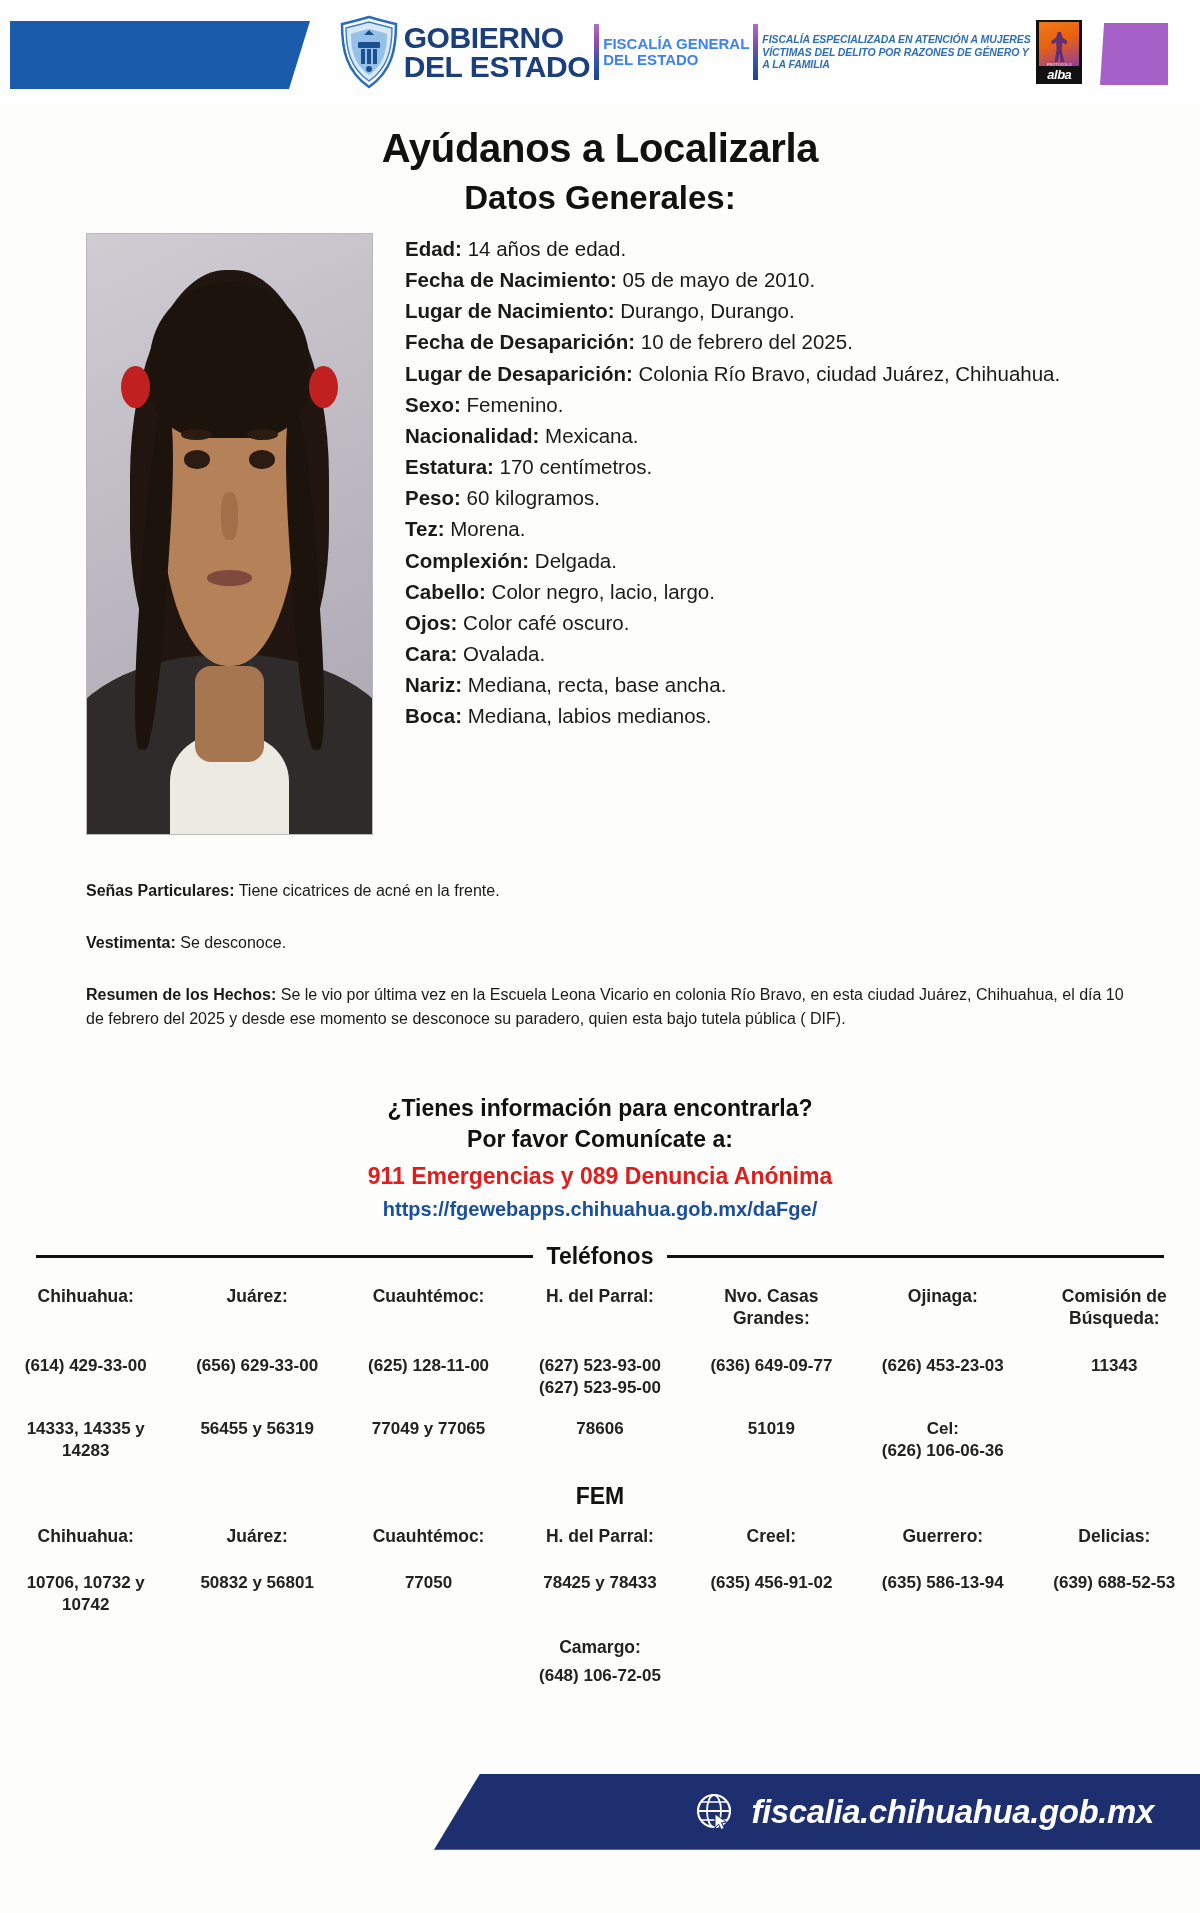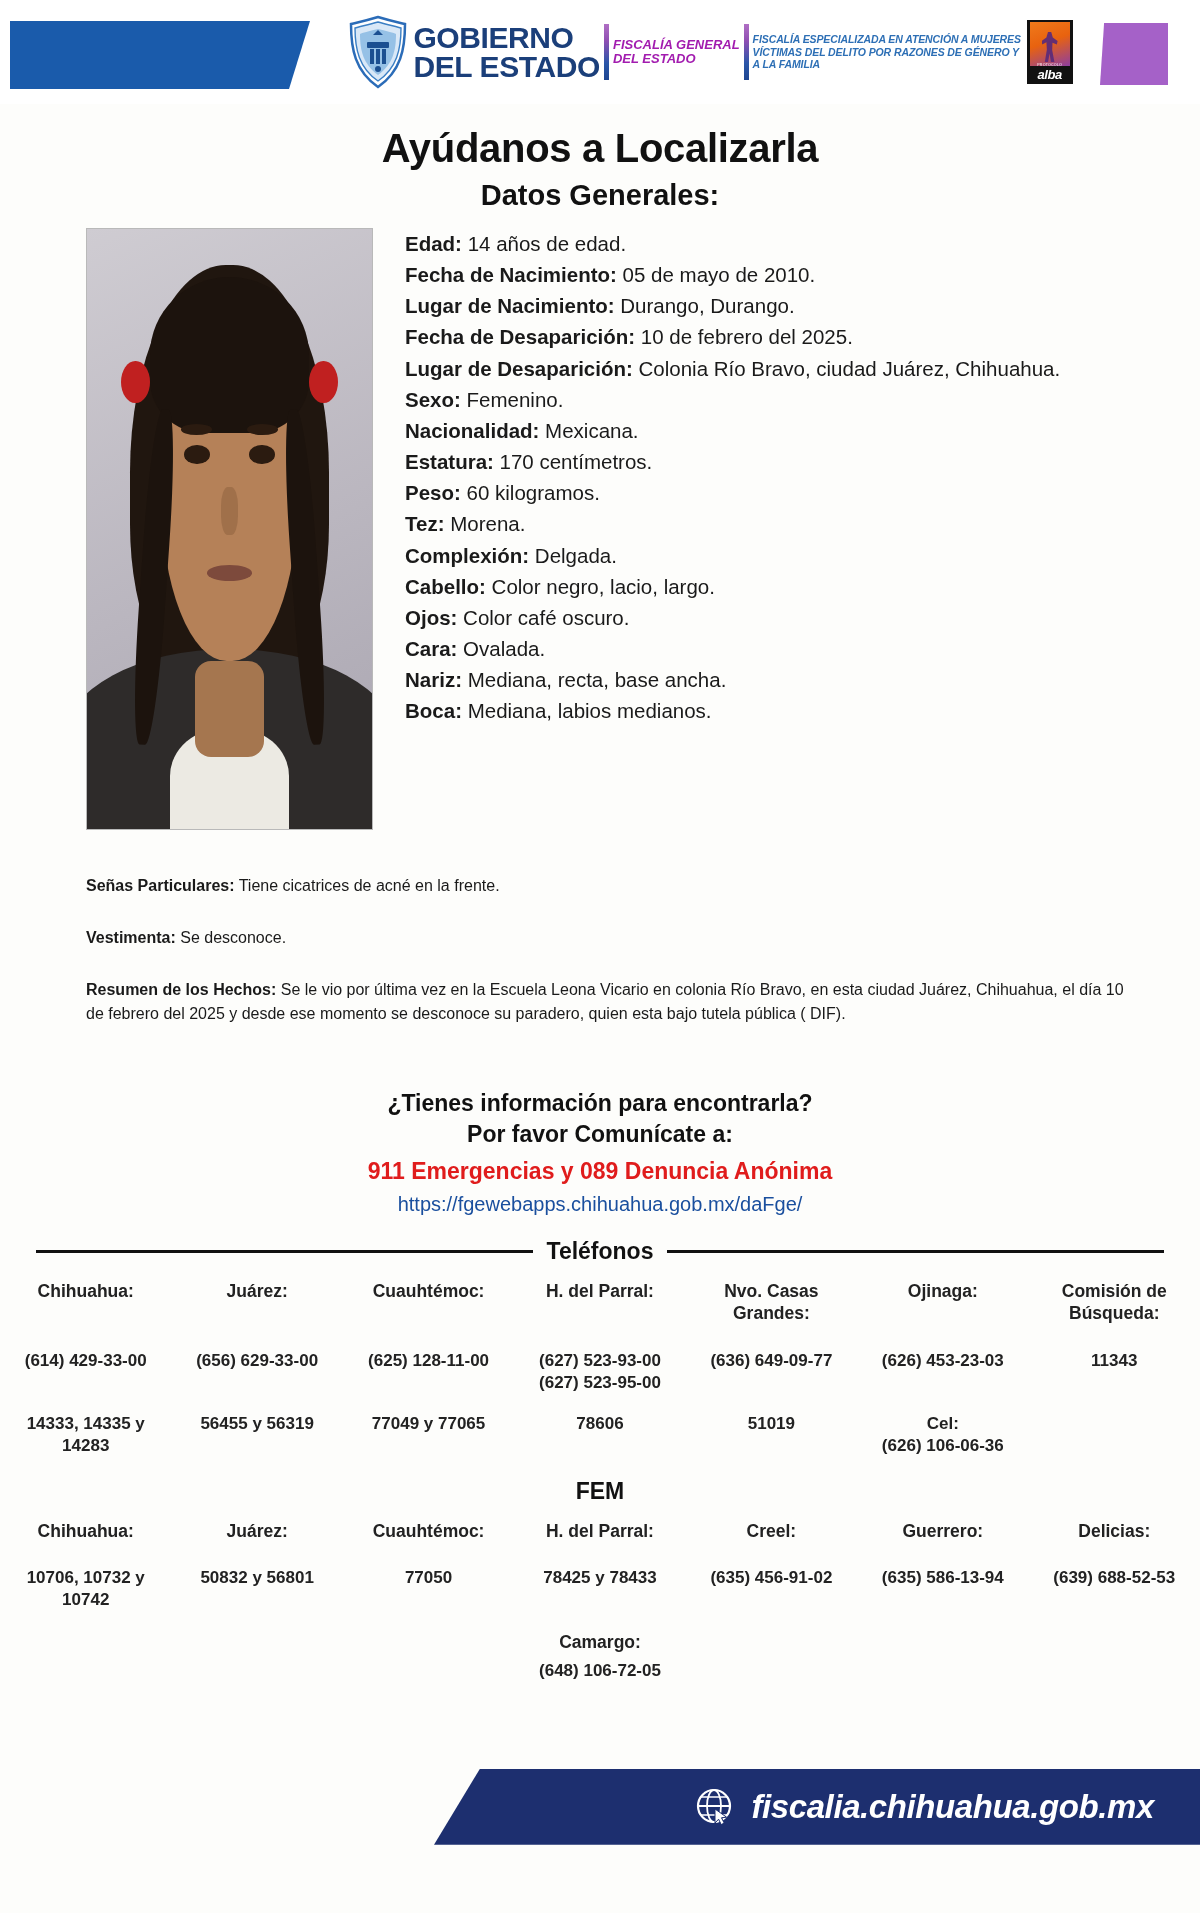--- a/index.html
+++ b/index.html
@@ -53,24 +53,23 @@
     line-height:0.98;
     letter-spacing:-0.4px;
     white-space:nowrap;
   }
   .divbar{
     width:5px;height:56px;flex:0 0 auto;
     background:linear-gradient(to bottom,#b06fc4 0%, #8f4fb3 30%, #2a56a8 70%, #1e4591 100%);
   }
   .fis-general{
     font-weight:bold;
-    color:#a21caf;
-    font-size:13px;
+    color:#3b82f6;
+    font-size:15px;
     line-height:1.05;
-    font-style:italic;
     white-space:nowrap;
   }
   .fis-esp{
     font-weight:bold;
     color:#2d6fb5;
     font-size:10.5px;
     line-height:1.22;
     font-style:italic;
     letter-spacing:-0.1px;
     max-width:270px;
@@ -115,21 +114,21 @@
 
   
   .title-wrap{text-align:center;margin-top:22px;}
   .t-help{
     font-size:40px;font-weight:bold;color:#111;letter-spacing:-0.3px;
   }
   .t-name{
     font-size:40px;font-weight:bold;color:#e01c1c;margin-top:6px;letter-spacing:-0.3px;
   }
   .t-datos{
-    font-size:29px;font-weight:bold;color:#111;margin-top:8px;
+    font-size:33px;font-weight:bold;color:#111;margin-top:8px;
   }
 
   
   .main-row{
     display:flex;
     margin-top:16px;
     padding:0 58px 0 86px;
     align-items:flex-start;
   }
   .photo{
@@ -188,21 +187,21 @@
   .para-wrap{padding:0 58px 0 86px;margin-top:44px;font-size:16px;line-height:1.5;}
   .para{margin-bottom:28px;}
   .para .k{font-weight:bold;}
   .para.resumen{margin-bottom:0;}
 
   
   .contact{text-align:center;margin-top:64px;}
   .c-q{font-size:23px;font-weight:bold;color:#111;}
   .c-p{font-size:23px;font-weight:bold;color:#111;margin-top:4px;}
   .c-911{font-size:23px;font-weight:bold;color:#e01c1c;margin-top:10px;}
-  .c-url{font-size:20px;font-weight:normal;color:#1a4f9e;margin-top:8px;}
+  .c-url{font-size:20px;font-weight:bold;color:#1a4f9e;margin-top:8px;}
 
   
   .tel-head{
     display:flex;align-items:center;justify-content:center;
     gap:14px;margin-top:22px;padding:0 36px;
   }
   .tel-head .rule{flex:1 1 auto;height:3px;background:#111;}
   .tel-head .lbl{font-size:23px;font-weight:bold;color:#111;white-space:nowrap;}
 
   table.phones{

